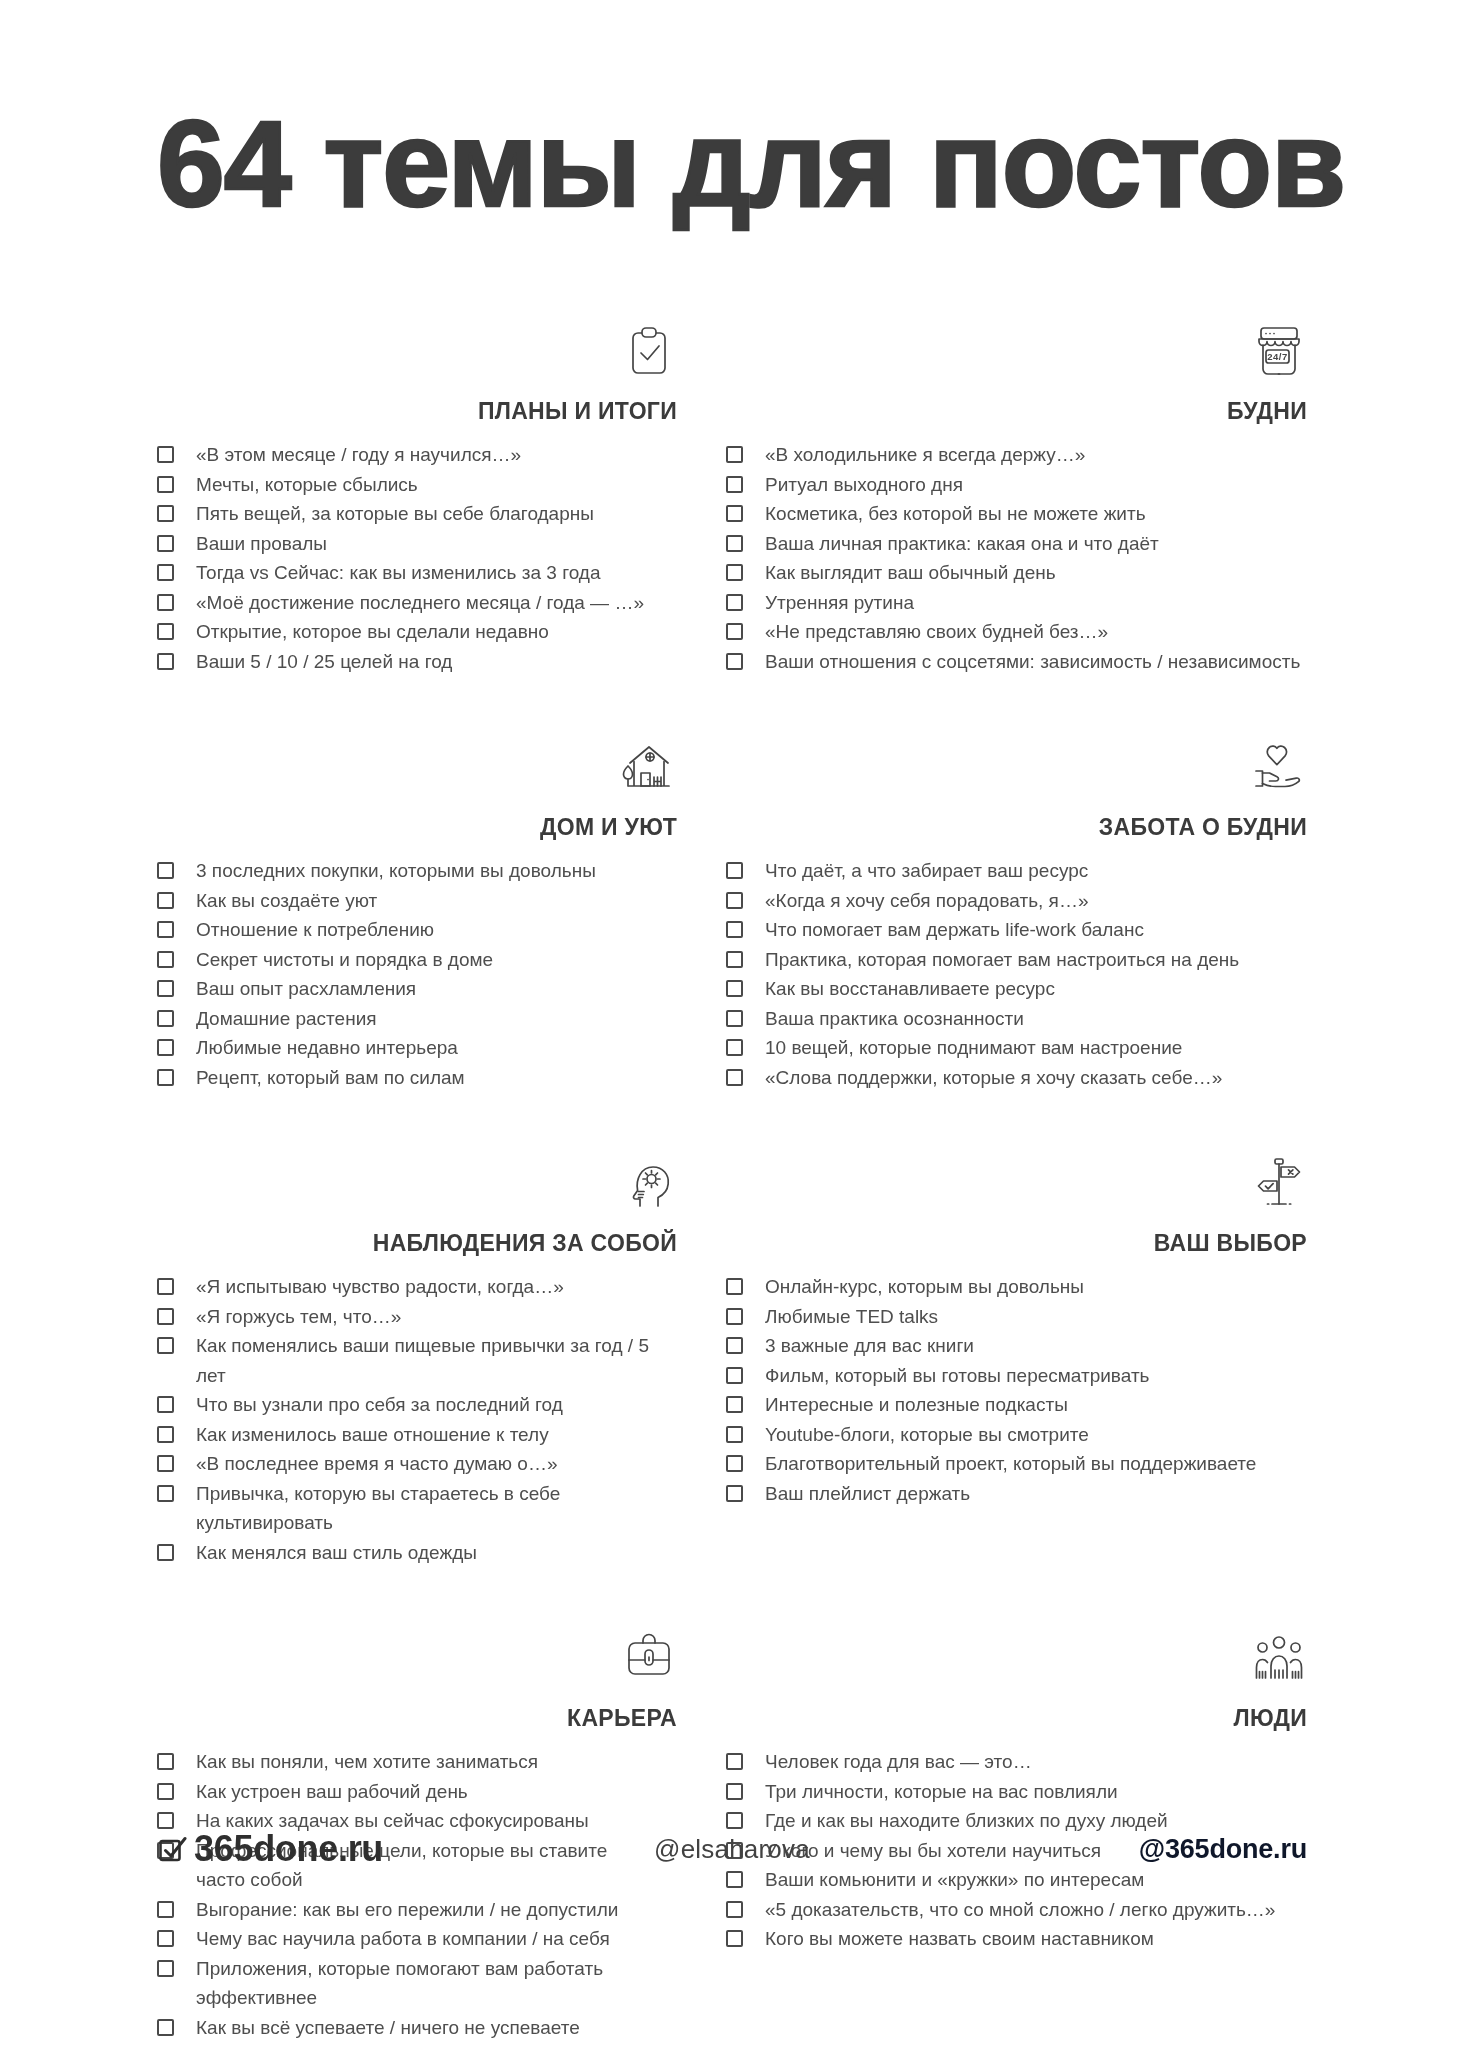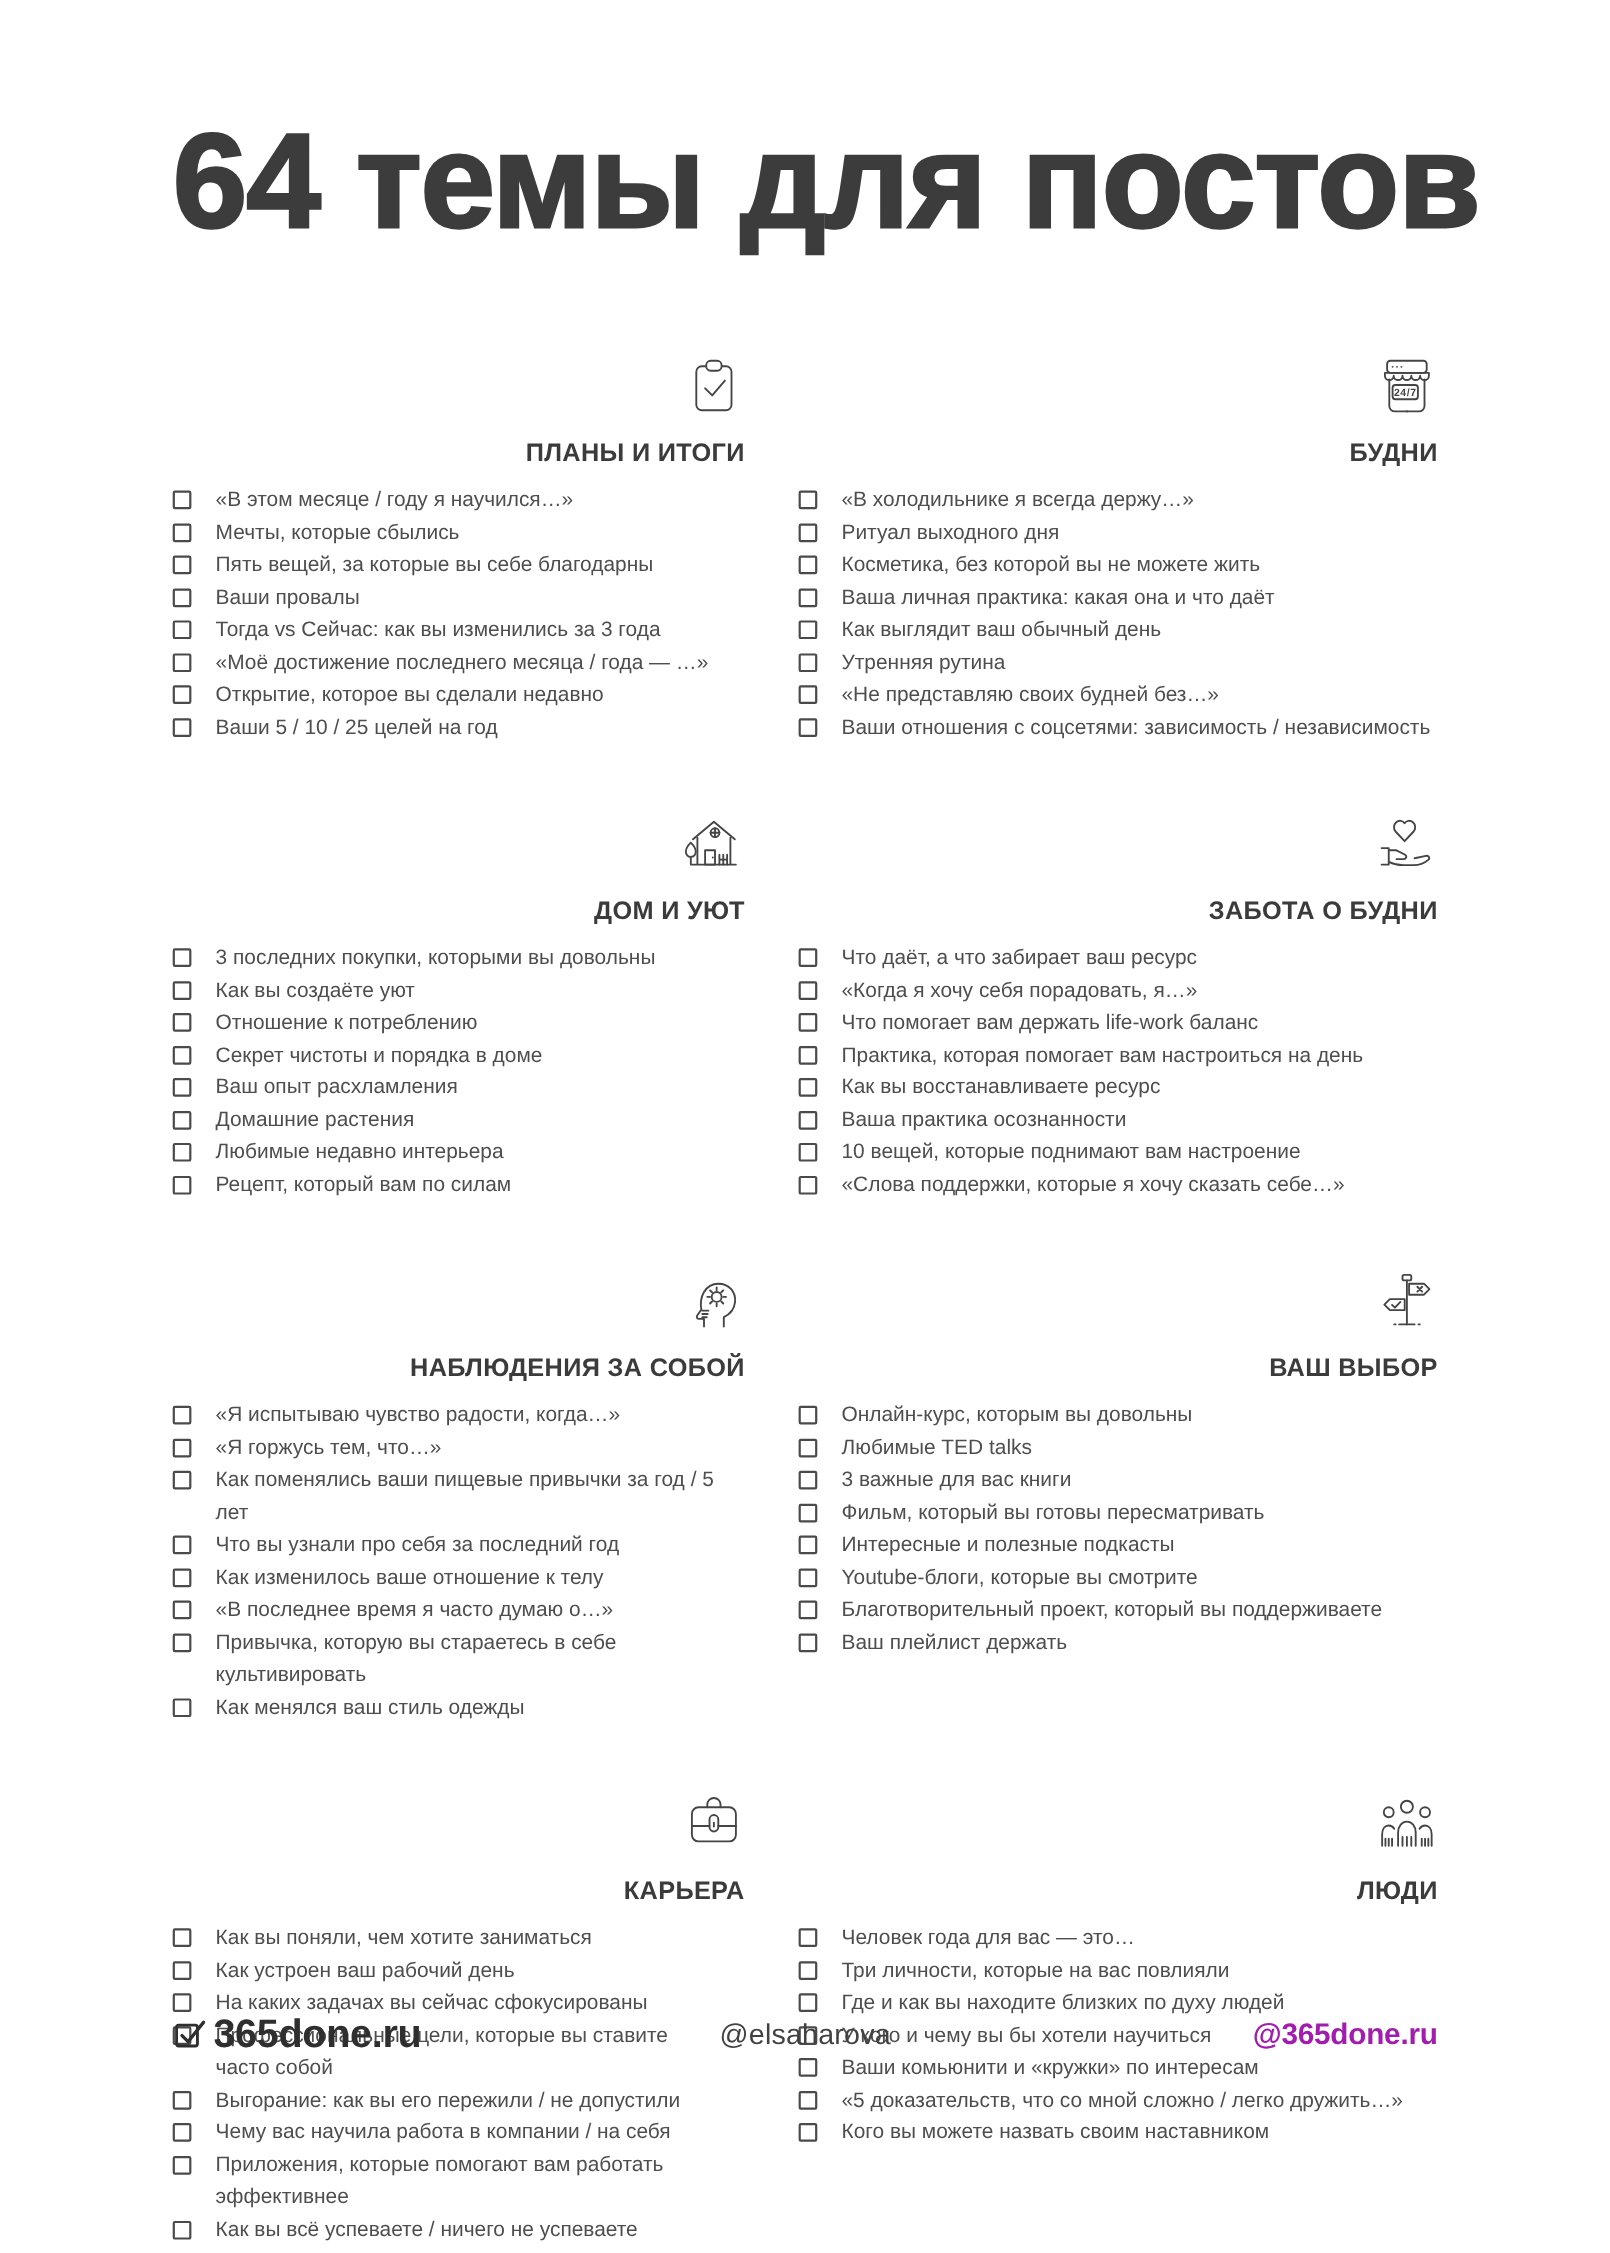--- a/index.html
+++ b/index.html
@@ -23,21 +23,21 @@
   .item-text{white-space:pre-line;}
   .cb{flex:none;width:13px;height:13px;border:2px solid #4a4a4a;border-radius:2px;
        margin-top:6px;background:#fff;}
   .footer{position:absolute;left:157px;right:157px;top:1828px;display:grid;
        grid-template-columns:1fr auto 1fr;align-items:center;}
   .brand{display:flex;align-items:center;gap:7px;justify-self:start;}
   .brand svg{display:block;width:30px;height:30px;stroke:#2f2f2f;fill:none;
        stroke-linecap:round;stroke-linejoin:round;}
   .brand-name{font-size:36px;font-weight:700;color:#2f2f2f;letter-spacing:-.3px;}
   .handle-center{justify-self:center;font-size:26px;font-weight:400;color:#424242;letter-spacing:.2px;}
-  .handle-right{justify-self:end;font-size:27px;font-weight:700;color:#a21caf;letter-spacing:-.2px;}
+  .handle-right{justify-self:end;font-size:27px;font-weight:700;color:#0f172a;letter-spacing:-.2px;}
 </style>
 </head>
 <body>
 
 <div class="page">
 
   <h1 class="main-title">64 темы для постов</h1>
 
   <div class="grid">
 

